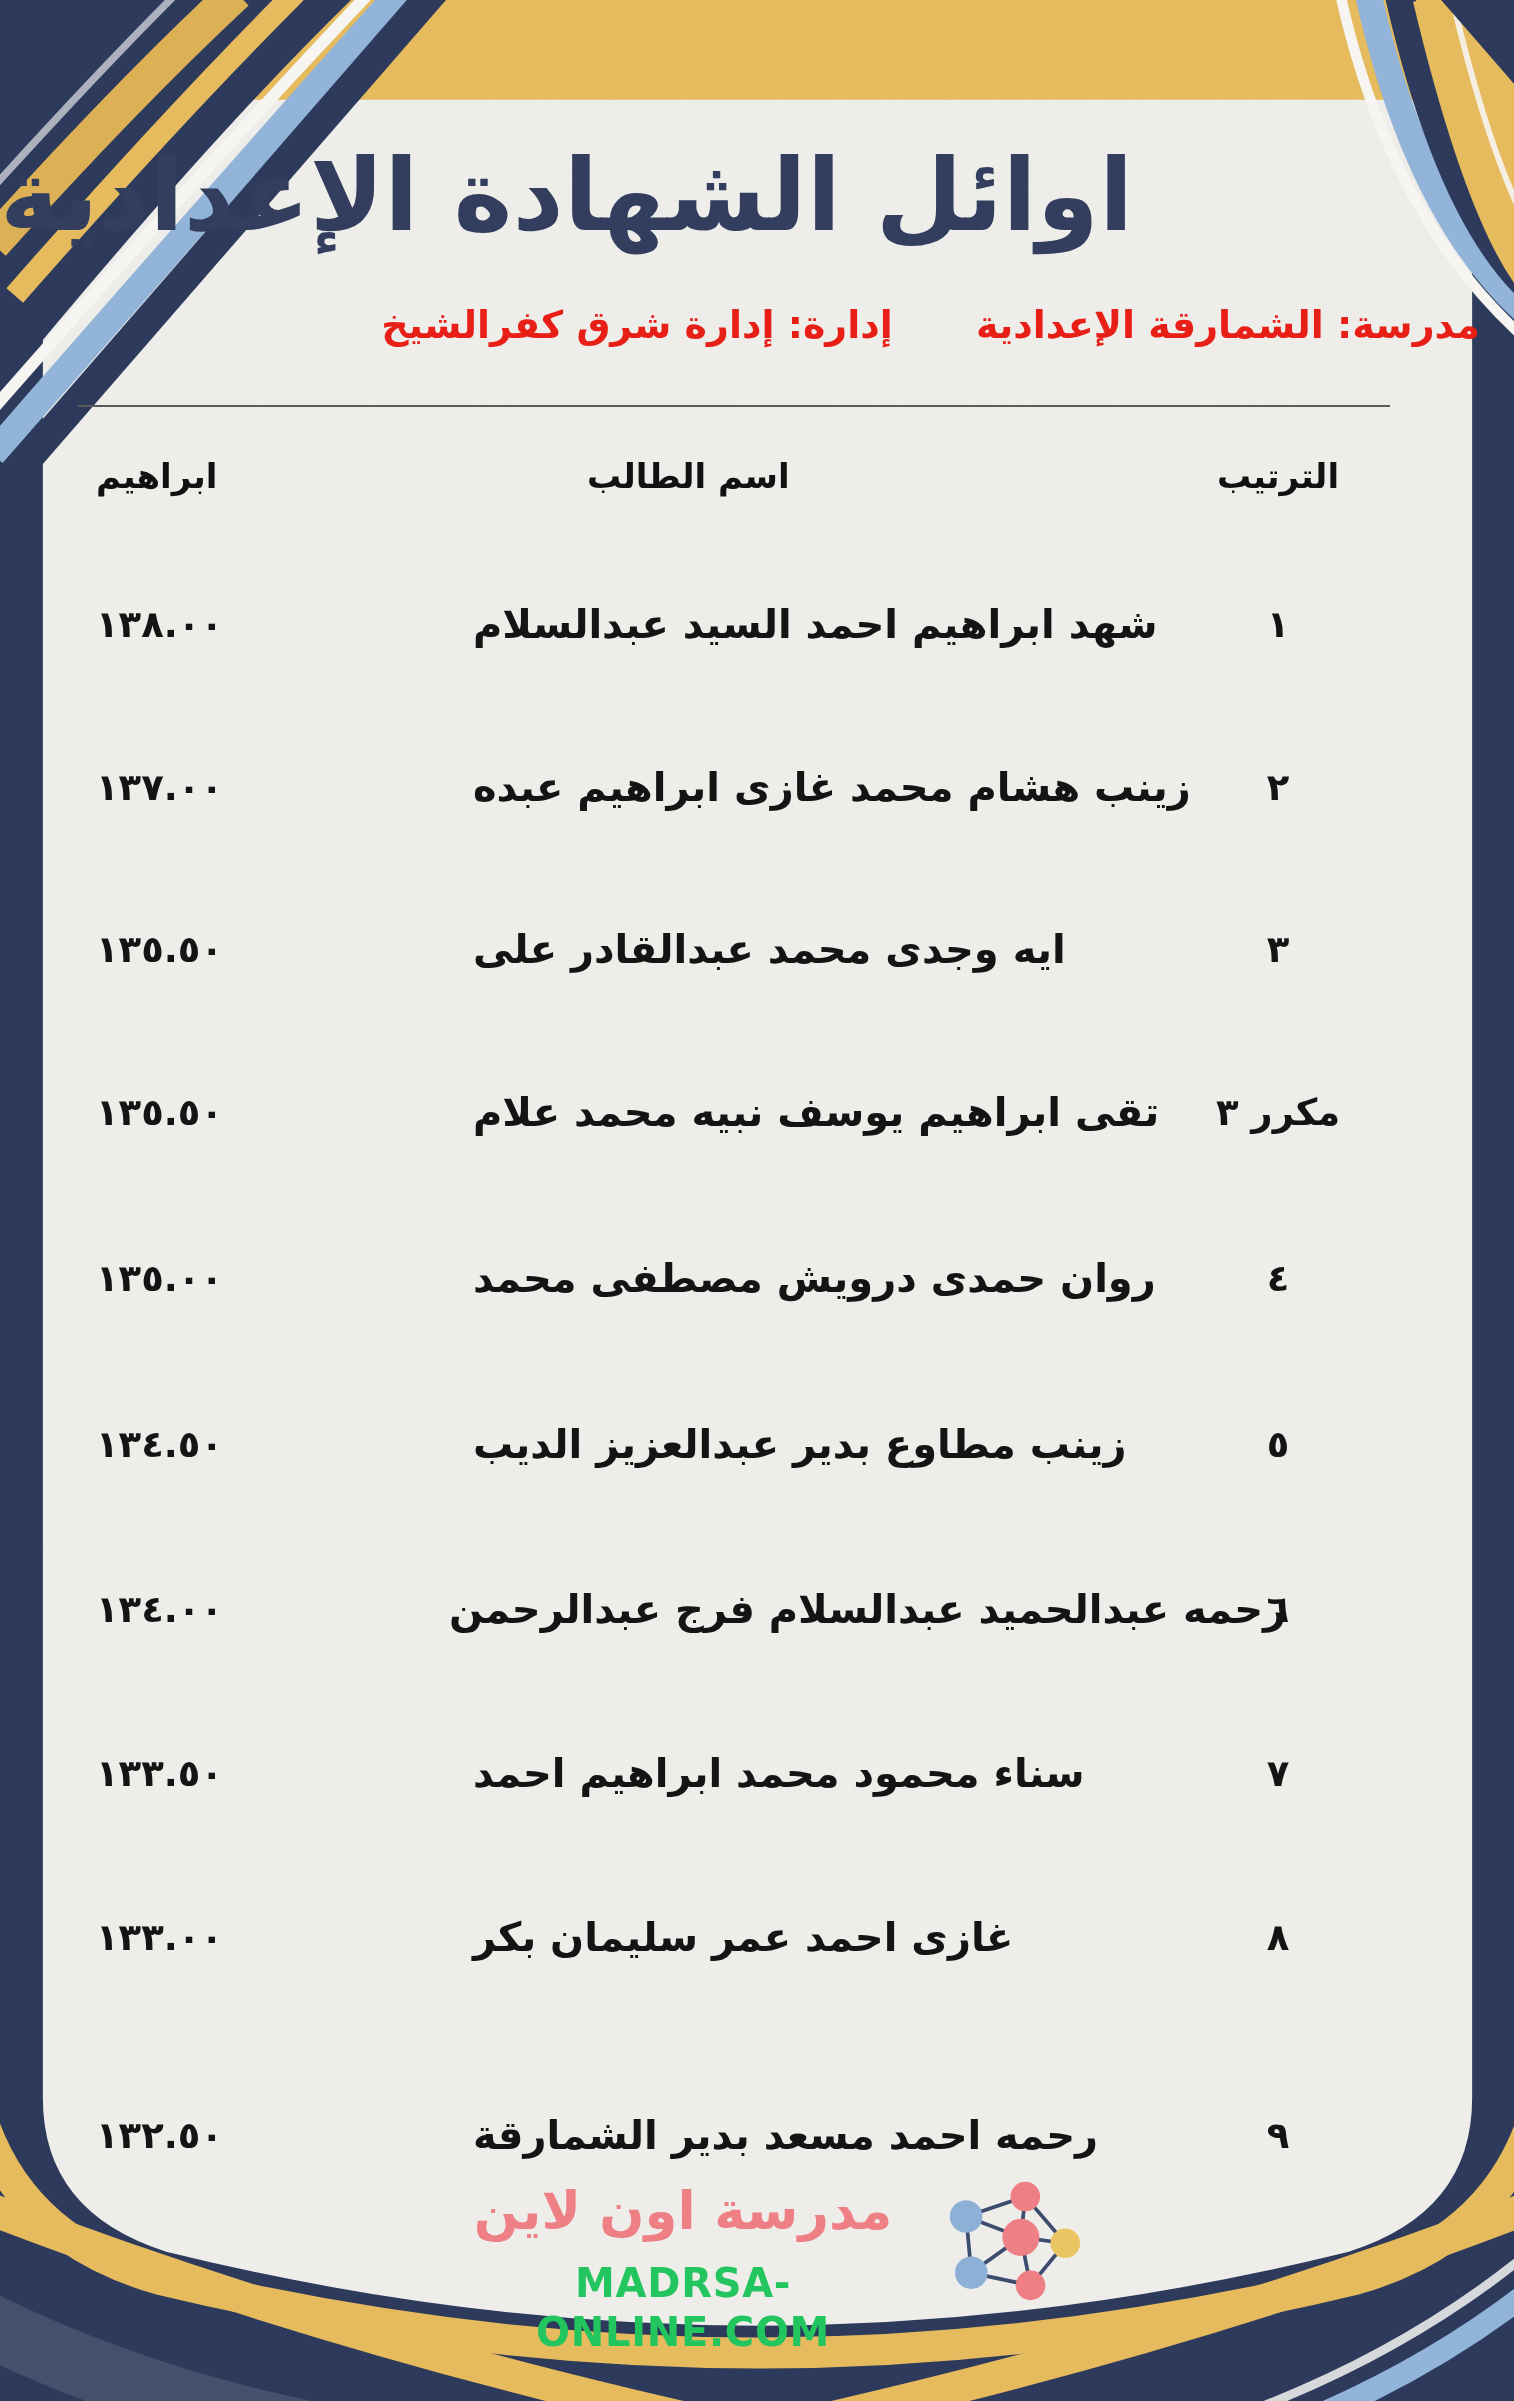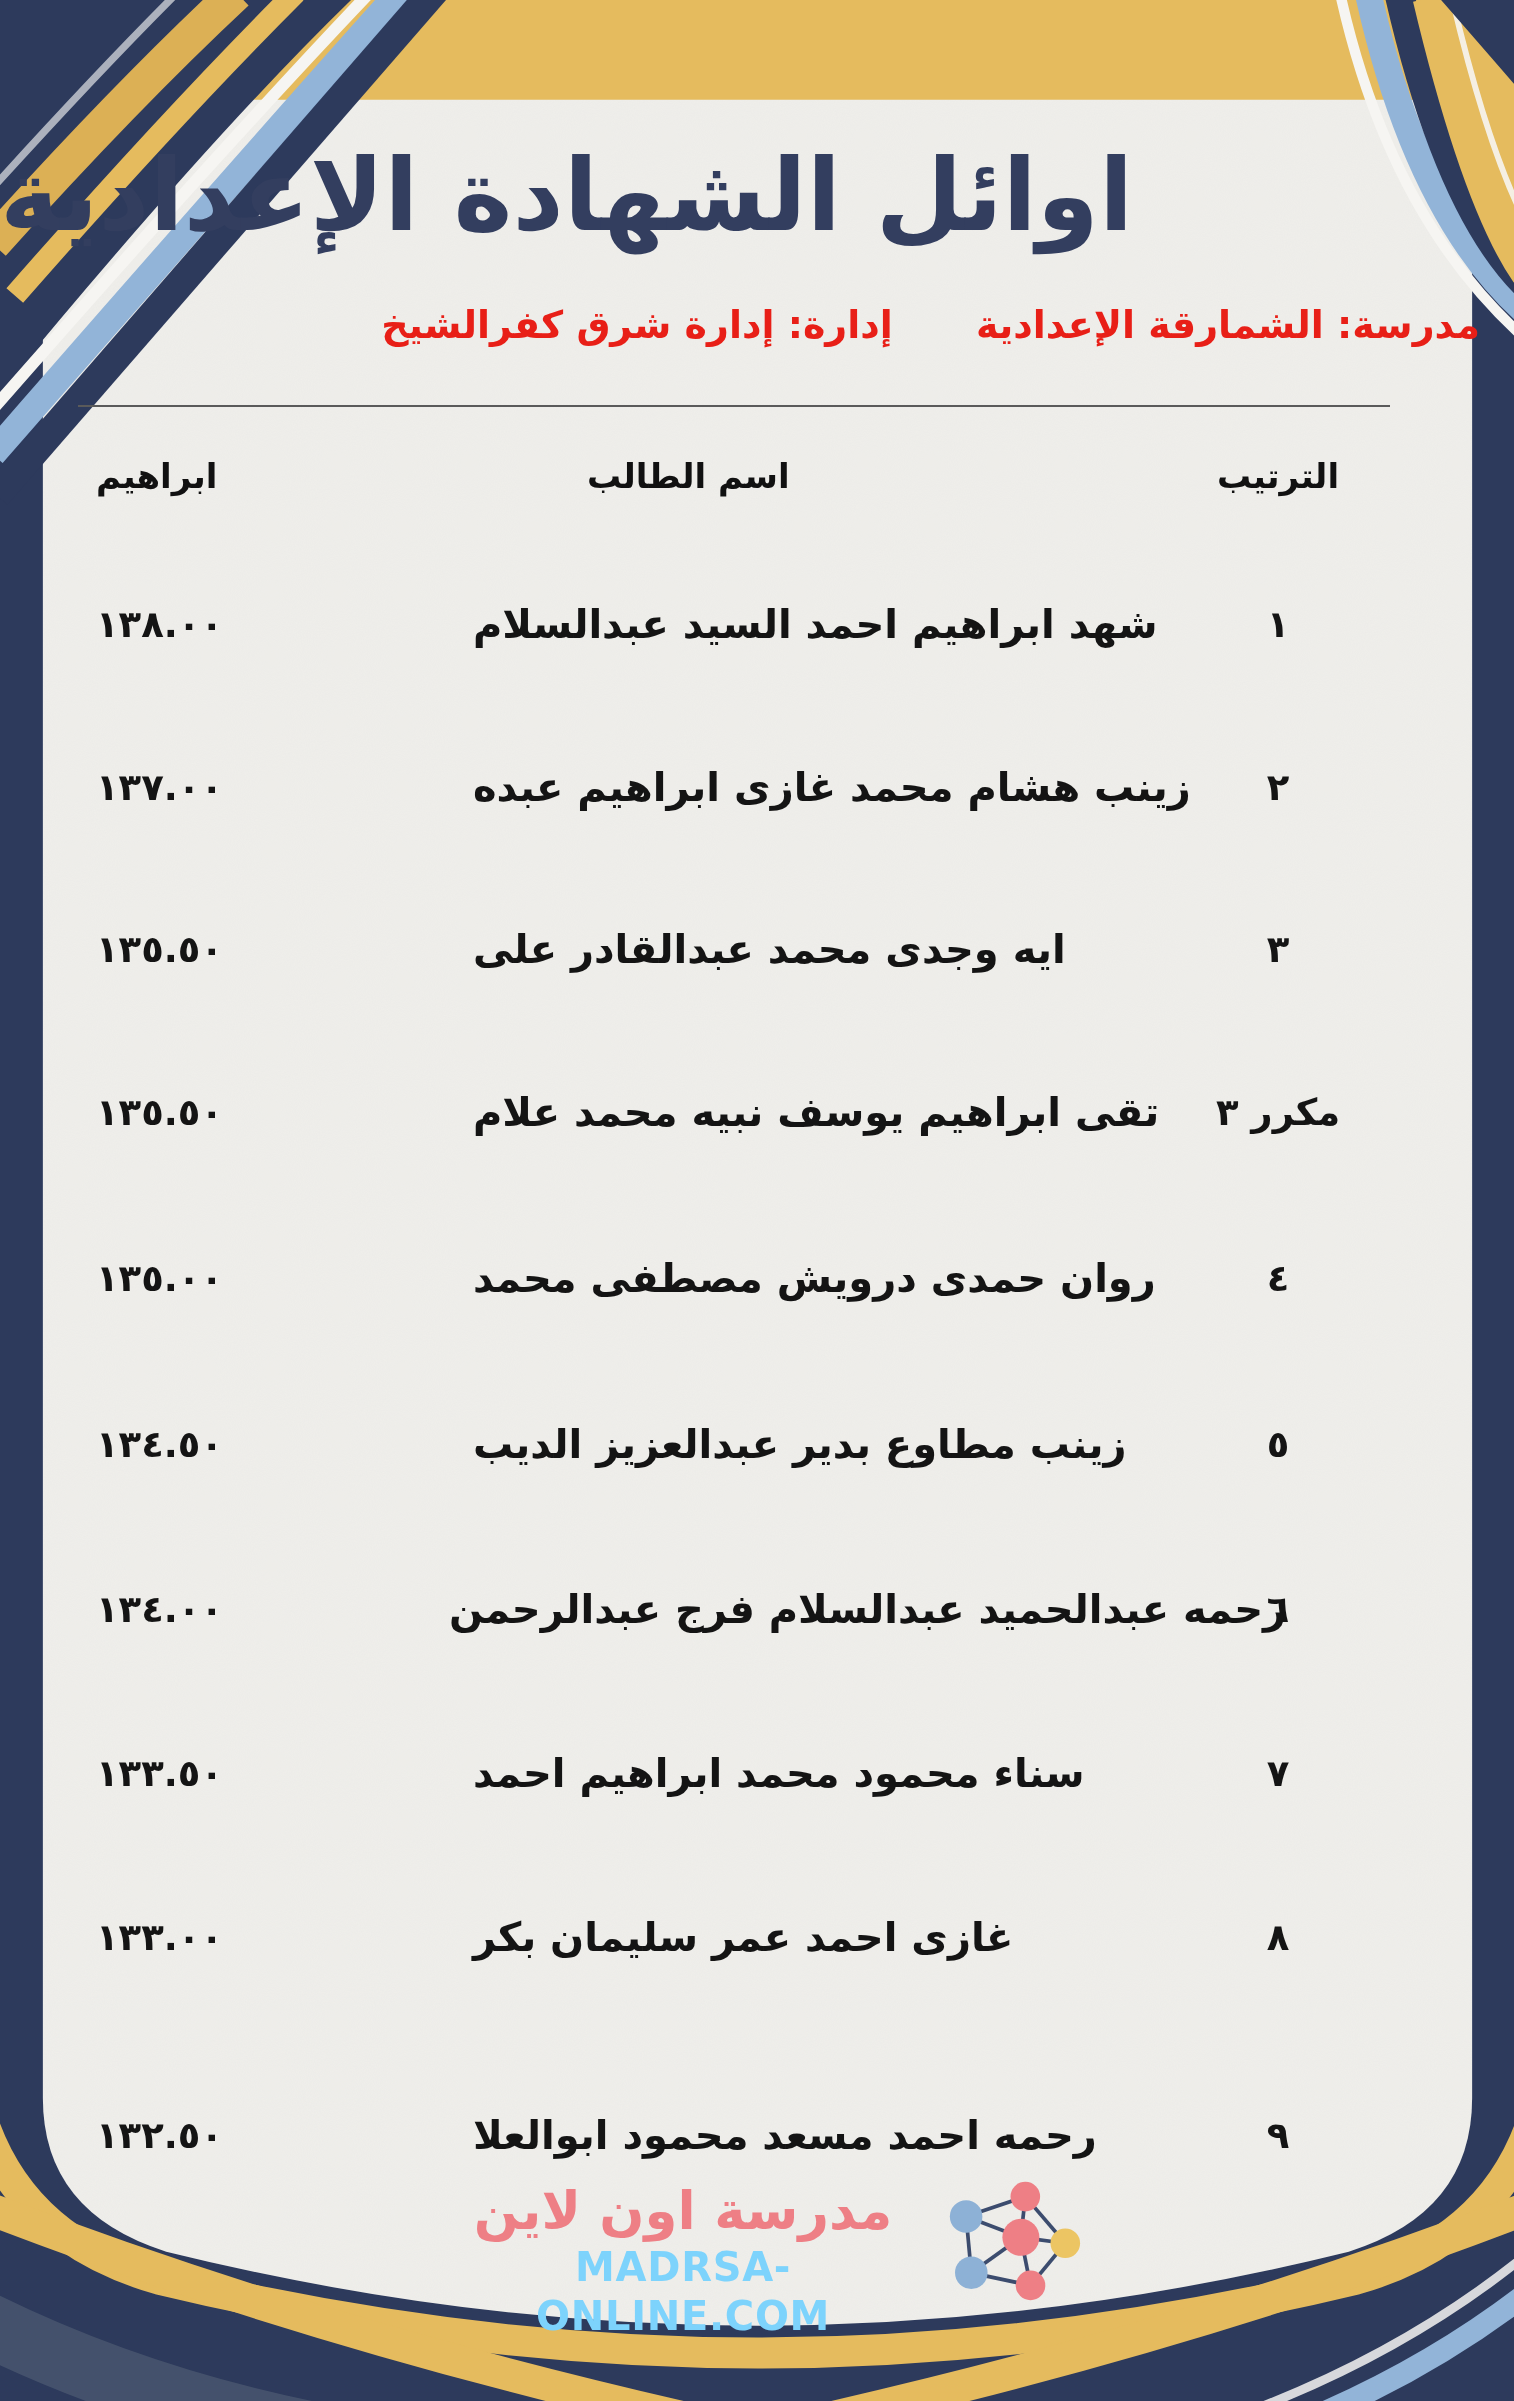--- a/index.html
+++ b/index.html
@@ -30,21 +30,21 @@
   .hdr .cell{font-size:34px;color:#111;}
   .hdr .c-name{left:587px;width:296px;}
   .hdr .c-total{text-align:left;}
 
   .footer{
     position:absolute;top:2178px;left:443px;width:643px;height:129px;
     display:flex;direction:ltr;align-items:flex-start;gap:14.8px;
   }
   .brand-text{flex:1;text-align:center;}
   .brand-ar{font-size:53px;font-weight:bold;color:#ee7f85;line-height:65px;}
-  .brand-url{font-size:40px;font-weight:bold;color:#7dd3fc;line-height:49px;letter-spacing:0.7px;}
+  .brand-url{font-size:40px;font-weight:bold;color:#22c55e;line-height:49px;letter-spacing:0.7px;margin-top:16px;}
   .brand-icon{width:148px;height:126px;flex:0 0 auto;}
 </style>
 </head>
 <body>
 
 <div class="stage">
 
   <svg class="frame-svg" viewBox="0 0 2050 3250" preserveAspectRatio="none" aria-hidden="true">
     <defs>
       <filter id="grain" x="0%" y="0%" width="100%" height="100%">
@@ -143,21 +143,21 @@
     <div class="cell c-name">سناء محمود محمد ابراهيم احمد</div>
     <div class="cell c-total">١٣٣.٥٠</div>
   </div>
   <div class="row" style="top:1904px">
     <div class="cell c-rank">٨</div>
     <div class="cell c-name">غازى احمد عمر سليمان بكر</div>
     <div class="cell c-total">١٣٣.٠٠</div>
   </div>
   <div class="row" style="top:2102px">
     <div class="cell c-rank">٩</div>
-    <div class="cell c-name">رحمه احمد مسعد محمود ابوالعلا</div>
+    <div class="cell c-name">رحمه احمد مسعد بدير الشمارقة</div>
     <div class="cell c-total">١٣٢.٥٠</div>
   </div>
 
   <div class="footer">
     <div class="brand-text">
       <div class="brand-ar">مدرسة اون لاين</div>
       <div class="brand-url">MADRSA-ONLINE.COM</div>
     </div>
     <svg class="brand-icon" viewBox="0 0 200 170" aria-hidden="true">
       <g stroke="#3c4c6e" stroke-width="5" fill="none">

